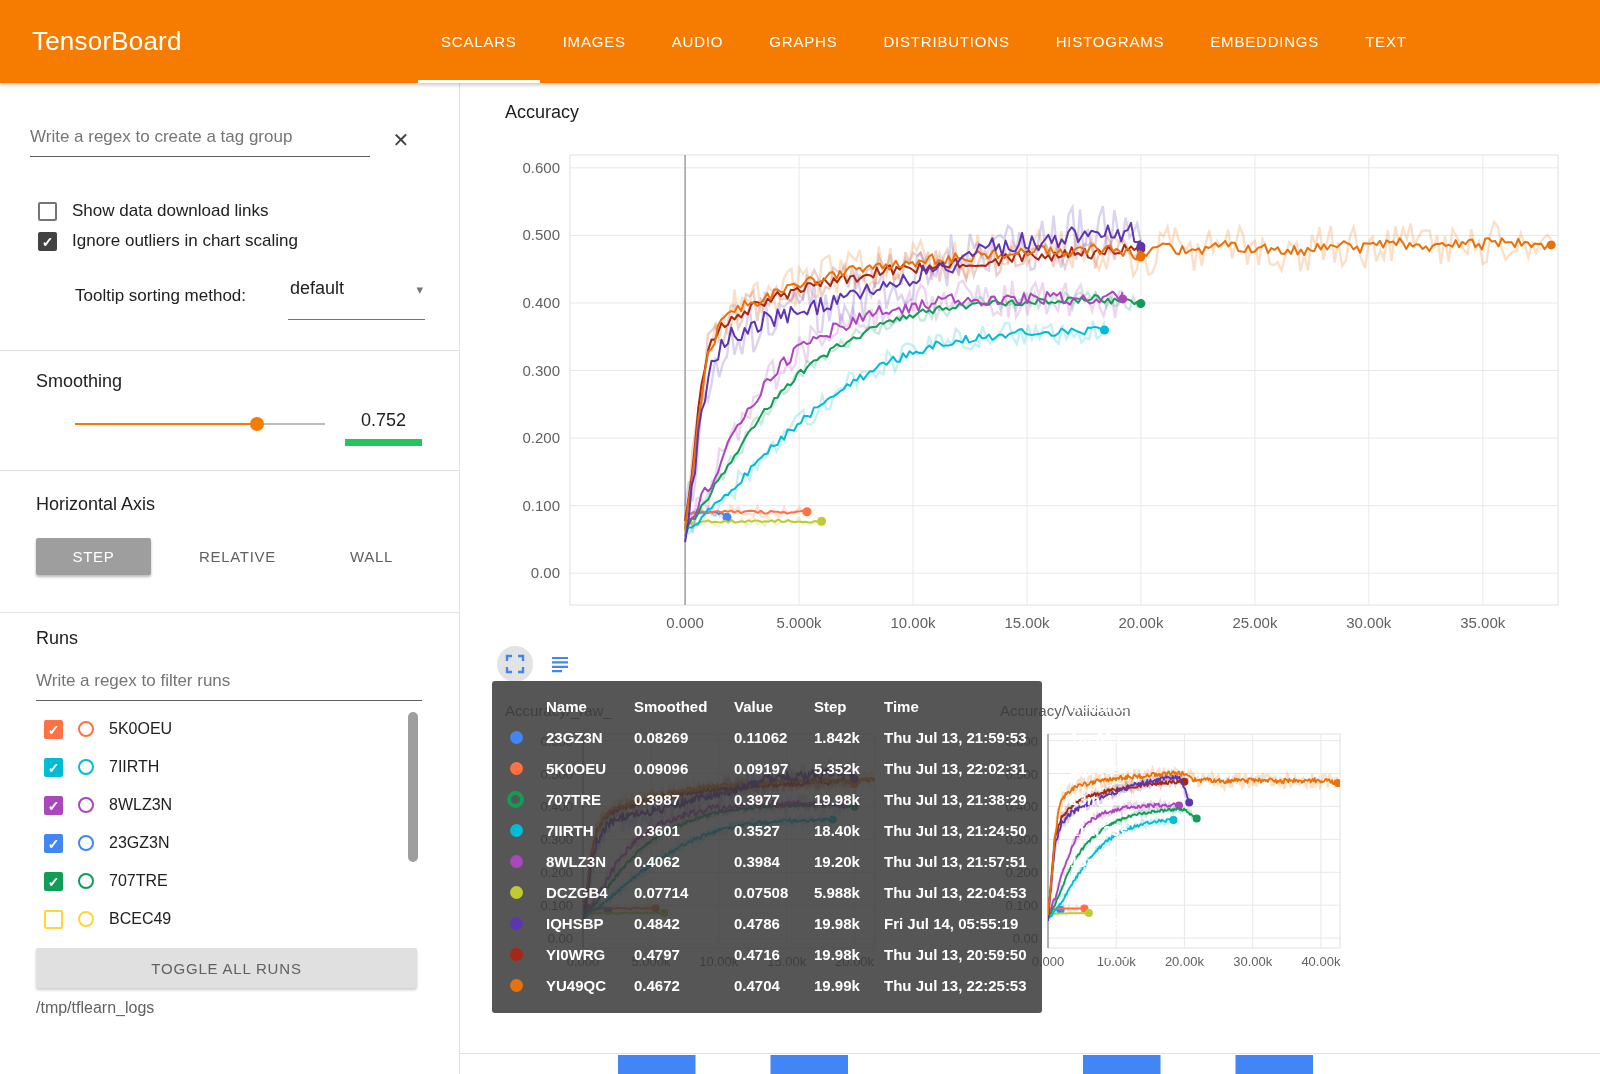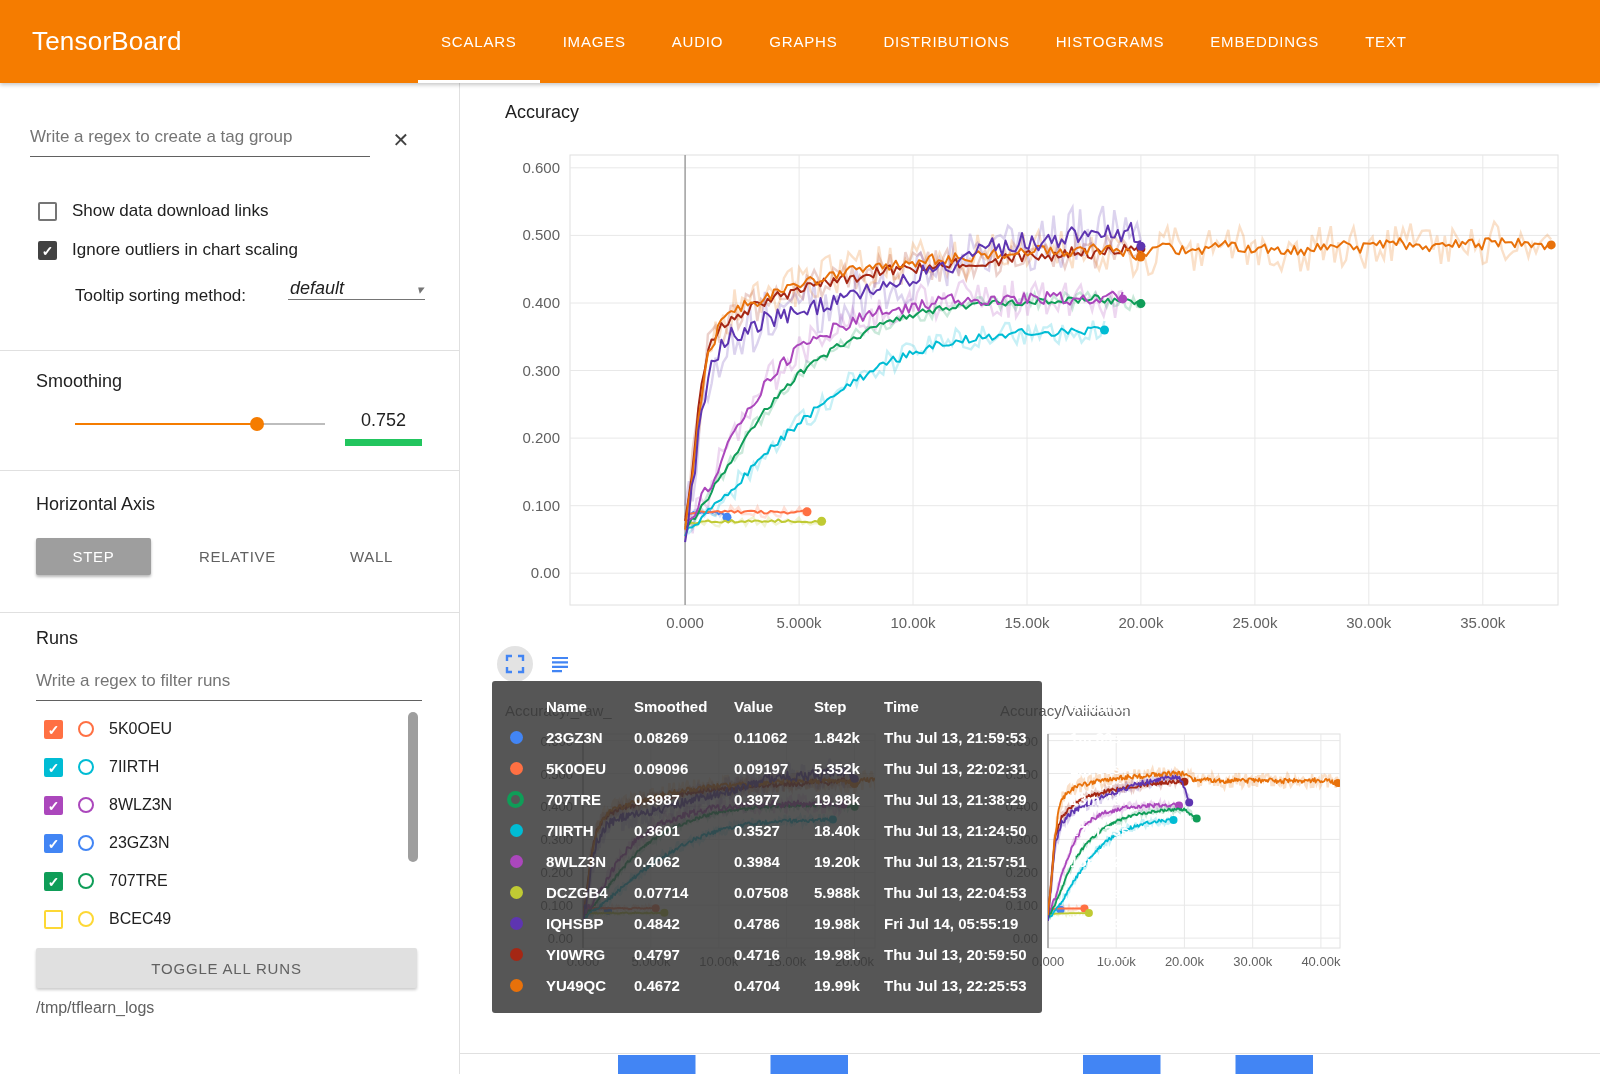--- a/index.html
+++ b/index.html
@@ -21,30 +21,30 @@
   .sidebar .divider { position:absolute; left:0; width:459px; height:1px; background:#e0e0e0; }
   .d1 { top:267px; } .d2 { top:387px; } .d3 { top:529px; }
 
   .tag-input { position:absolute; left:30px; top:40px; width:340px; border:none; outline:none;
                border-bottom:1px solid #616161; font-size:17px; color:#212121; padding:4px 0 9px;
                font-family:"Liberation Sans",sans-serif; background:transparent;}
   .tag-input::placeholder, .runs-filter::placeholder { color:#757575; opacity:1; }
   .close-btn { position:absolute; left:386px; top:42px; width:30px; height:30px; text-align:center;
                line-height:30px; font-size:20px; color:#424242; cursor:pointer; }
 
-  .opt-rows { position:absolute; left:38px; top:115px; display:flex; flex-direction:column; gap:13px; }
+  .opt-rows { position:absolute; left:38px; top:115px; display:flex; flex-direction:column; gap:4px; }
   .opt-row { display:flex; align-items:center; gap:15px; height:26px; }
   .cb { width:19px; height:19px; border:2px solid #757575; border-radius:2px; flex:none;
         font-size:14px; line-height:16px; text-align:center; color:#fff; font-weight:bold; cursor:pointer; }
   .cb.checked { background:#424242; border-color:#424242; }
   .opt-label { font-size:17px; color:#212121; }
 
   .sort-label { position:absolute; left:75px; top:203px; font-size:17px; color:#212121; }
   .sort-select { position:absolute; left:288px; top:193px; width:137px; border-bottom:1px solid #757575;
-                 font-size:18px; color:#212121; padding:2px 2px 0; cursor:pointer;font-style:italic; }
+                 font-size:18px; color:#212121; padding:2px 2px 20px; cursor:pointer; }
   .sort-caret { float:right; color:#757575; font-size:13px; margin-top:4px; }
 
   .smoothing-label { position:absolute; left:36px; top:288px; font-size:18px; color:#212121; }
   .slider { position:absolute; left:75px; top:340px; width:250px; height:2px; background:#bdbdbd; cursor:pointer; }
   .slider-fill { height:2px; background:#f57c00; }
   .slider-knob { position:absolute; top:-6px; width:14px; height:14px; border-radius:50%; background:#f57c00; cursor:pointer; }
   .smoothing-value { position:absolute; left:345px; top:325px; width:77px; border:none; outline:none;
                      border-bottom:7px solid #22c55e; font-size:18px; color:#212121; padding:2px 2px 8px;
                      font-family:"Liberation Sans",sans-serif;text-align:center; }
 
@@ -479,21 +479,21 @@
         <div class="tt-cell">Thu Jul 13, 21:38:29</div>
         <div class="tt-cell">13m 4s</div>
         <div class="tt-swatchcell">
           <span class="tt-dot" style="background: rgb(0, 188, 212);"></span>
         </div>
         <div class="tt-cell">7IIRTH</div>
         <div class="tt-cell">0.3601</div>
         <div class="tt-cell">0.3527</div>
         <div class="tt-cell">18.40k</div>
         <div class="tt-cell">Thu Jul 13, 21:24:50</div>
-        <div class="tt-cell">17m 33s</div>
+        <div class="tt-cell">11m 33s</div>
         <div class="tt-swatchcell">
           <span class="tt-dot" style="background: rgb(171, 71, 188);"></span>
         </div>
         <div class="tt-cell">8WLZ3N</div>
         <div class="tt-cell">0.4062</div>
         <div class="tt-cell">0.3984</div>
         <div class="tt-cell">19.20k</div>
         <div class="tt-cell">Thu Jul 13, 21:57:51</div>
         <div class="tt-cell">15m 52s</div>
         <div class="tt-swatchcell">

